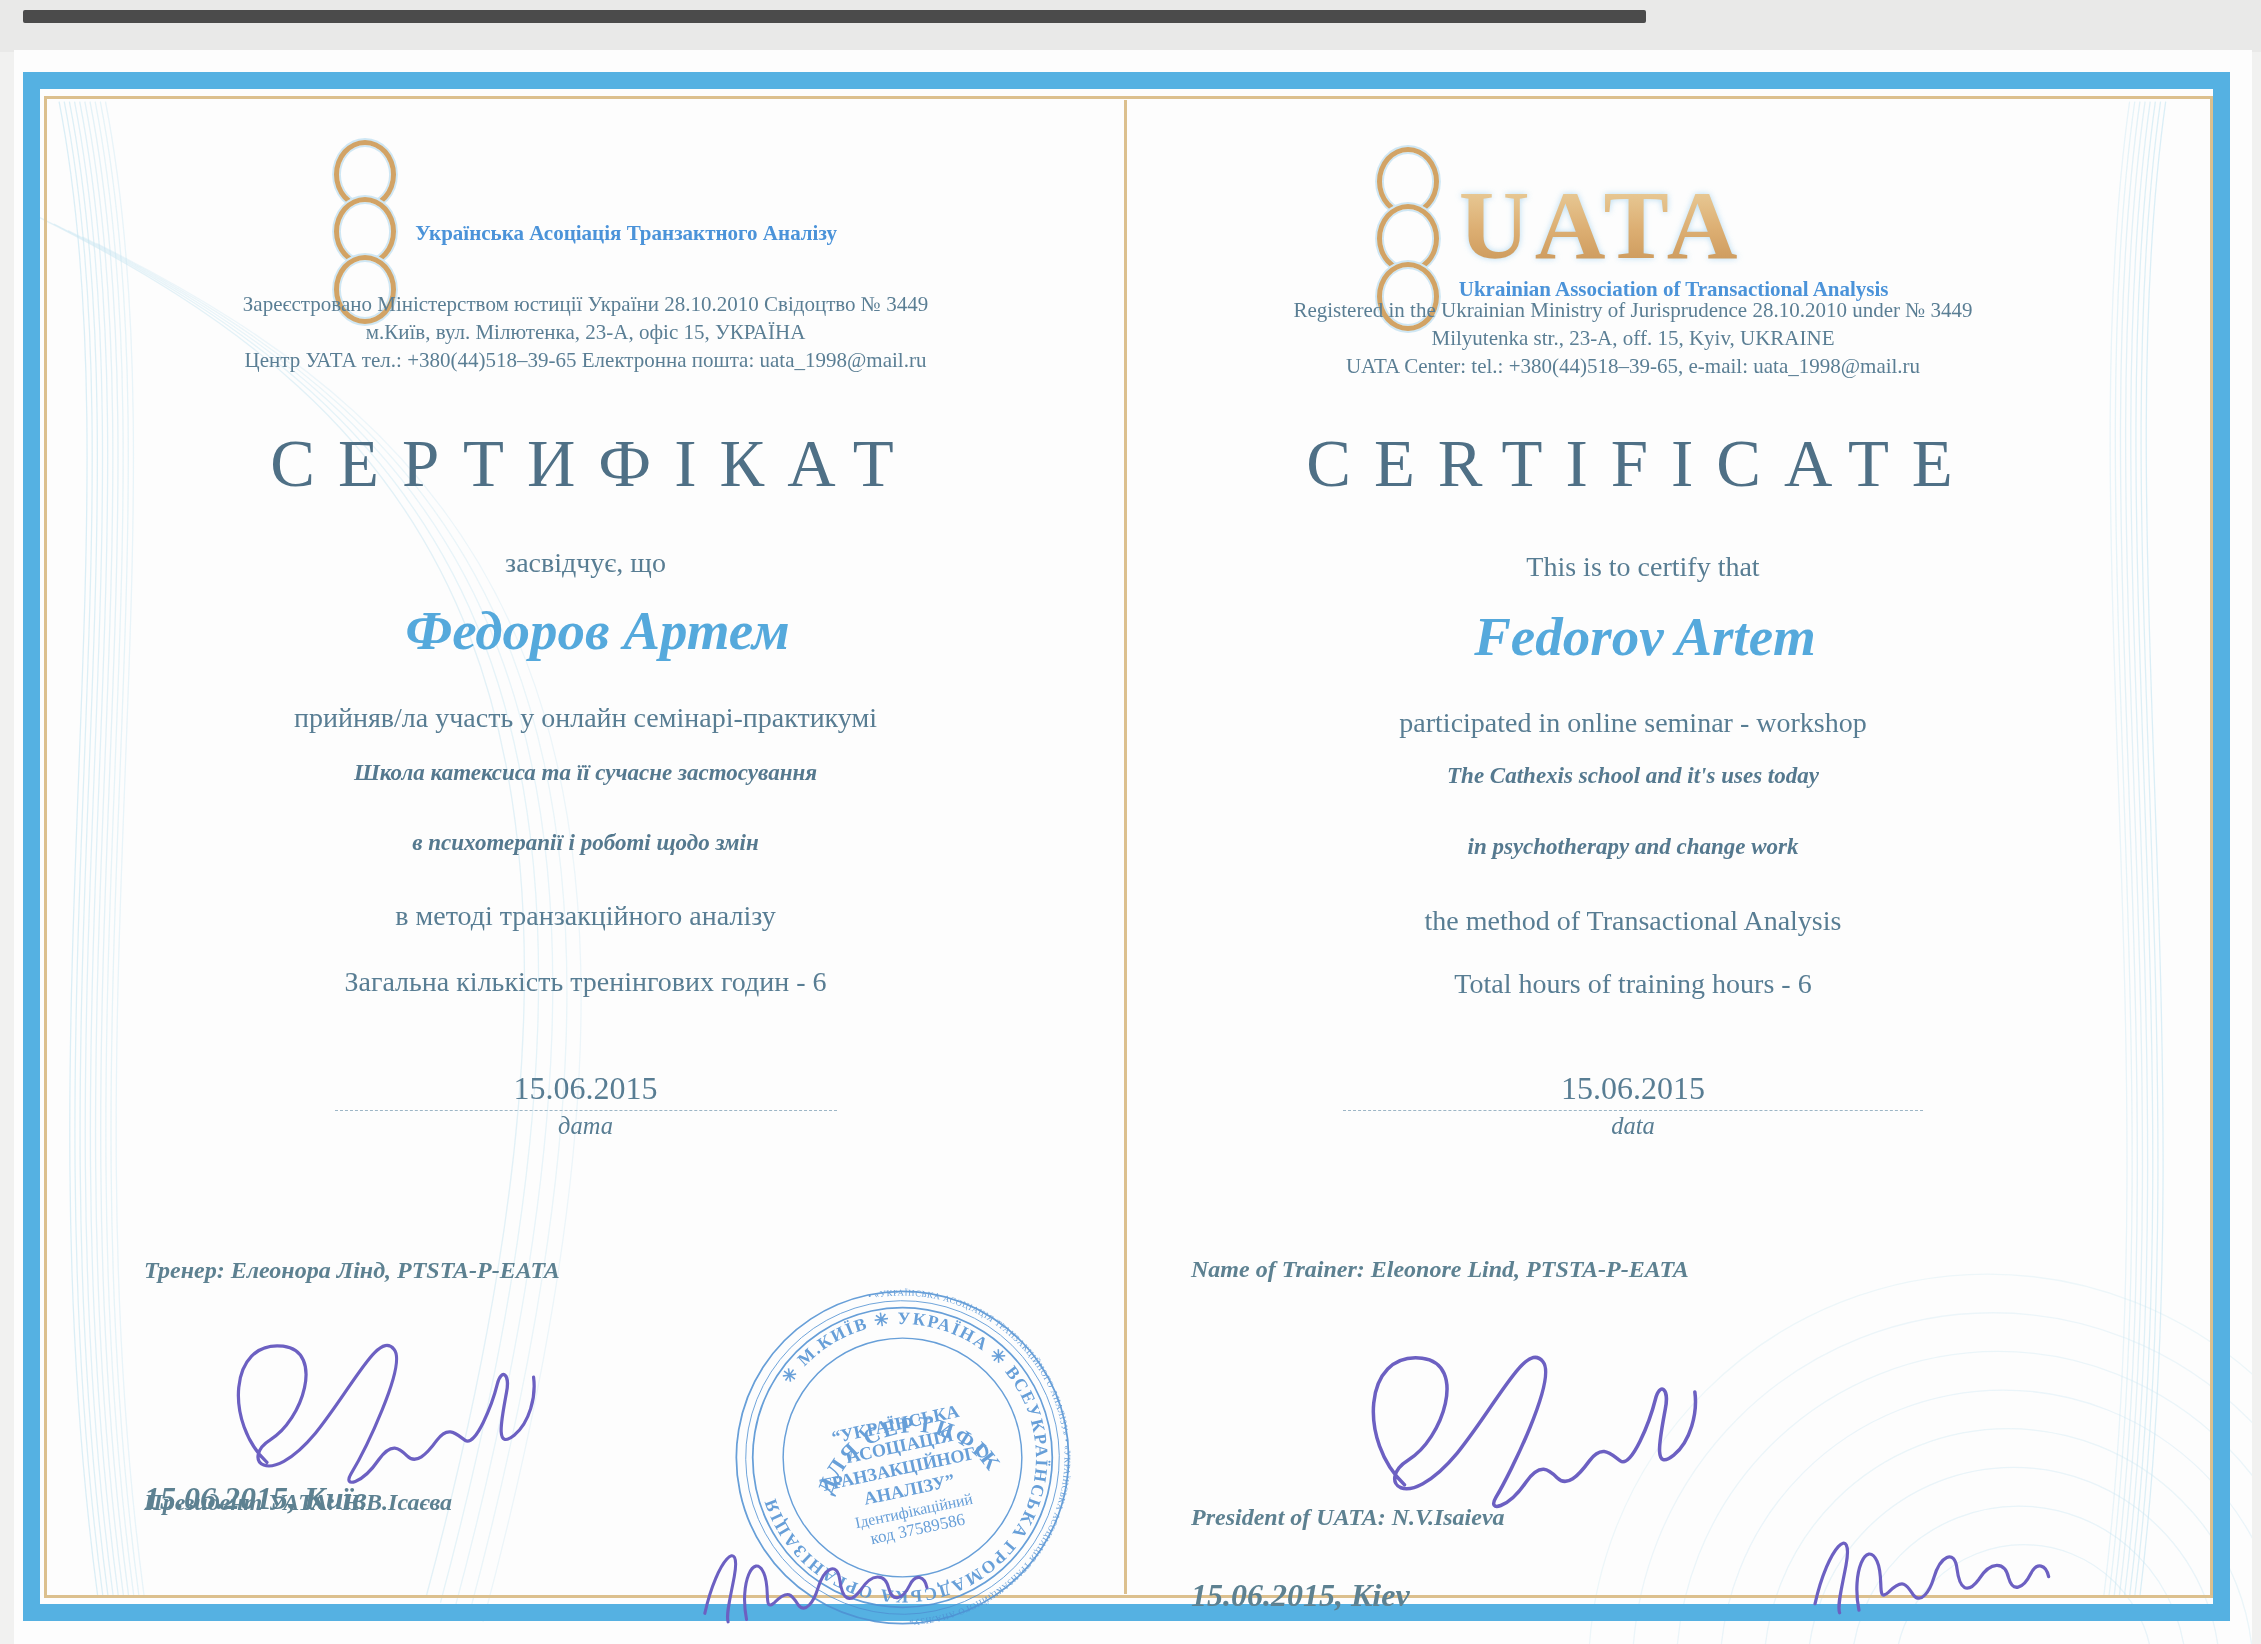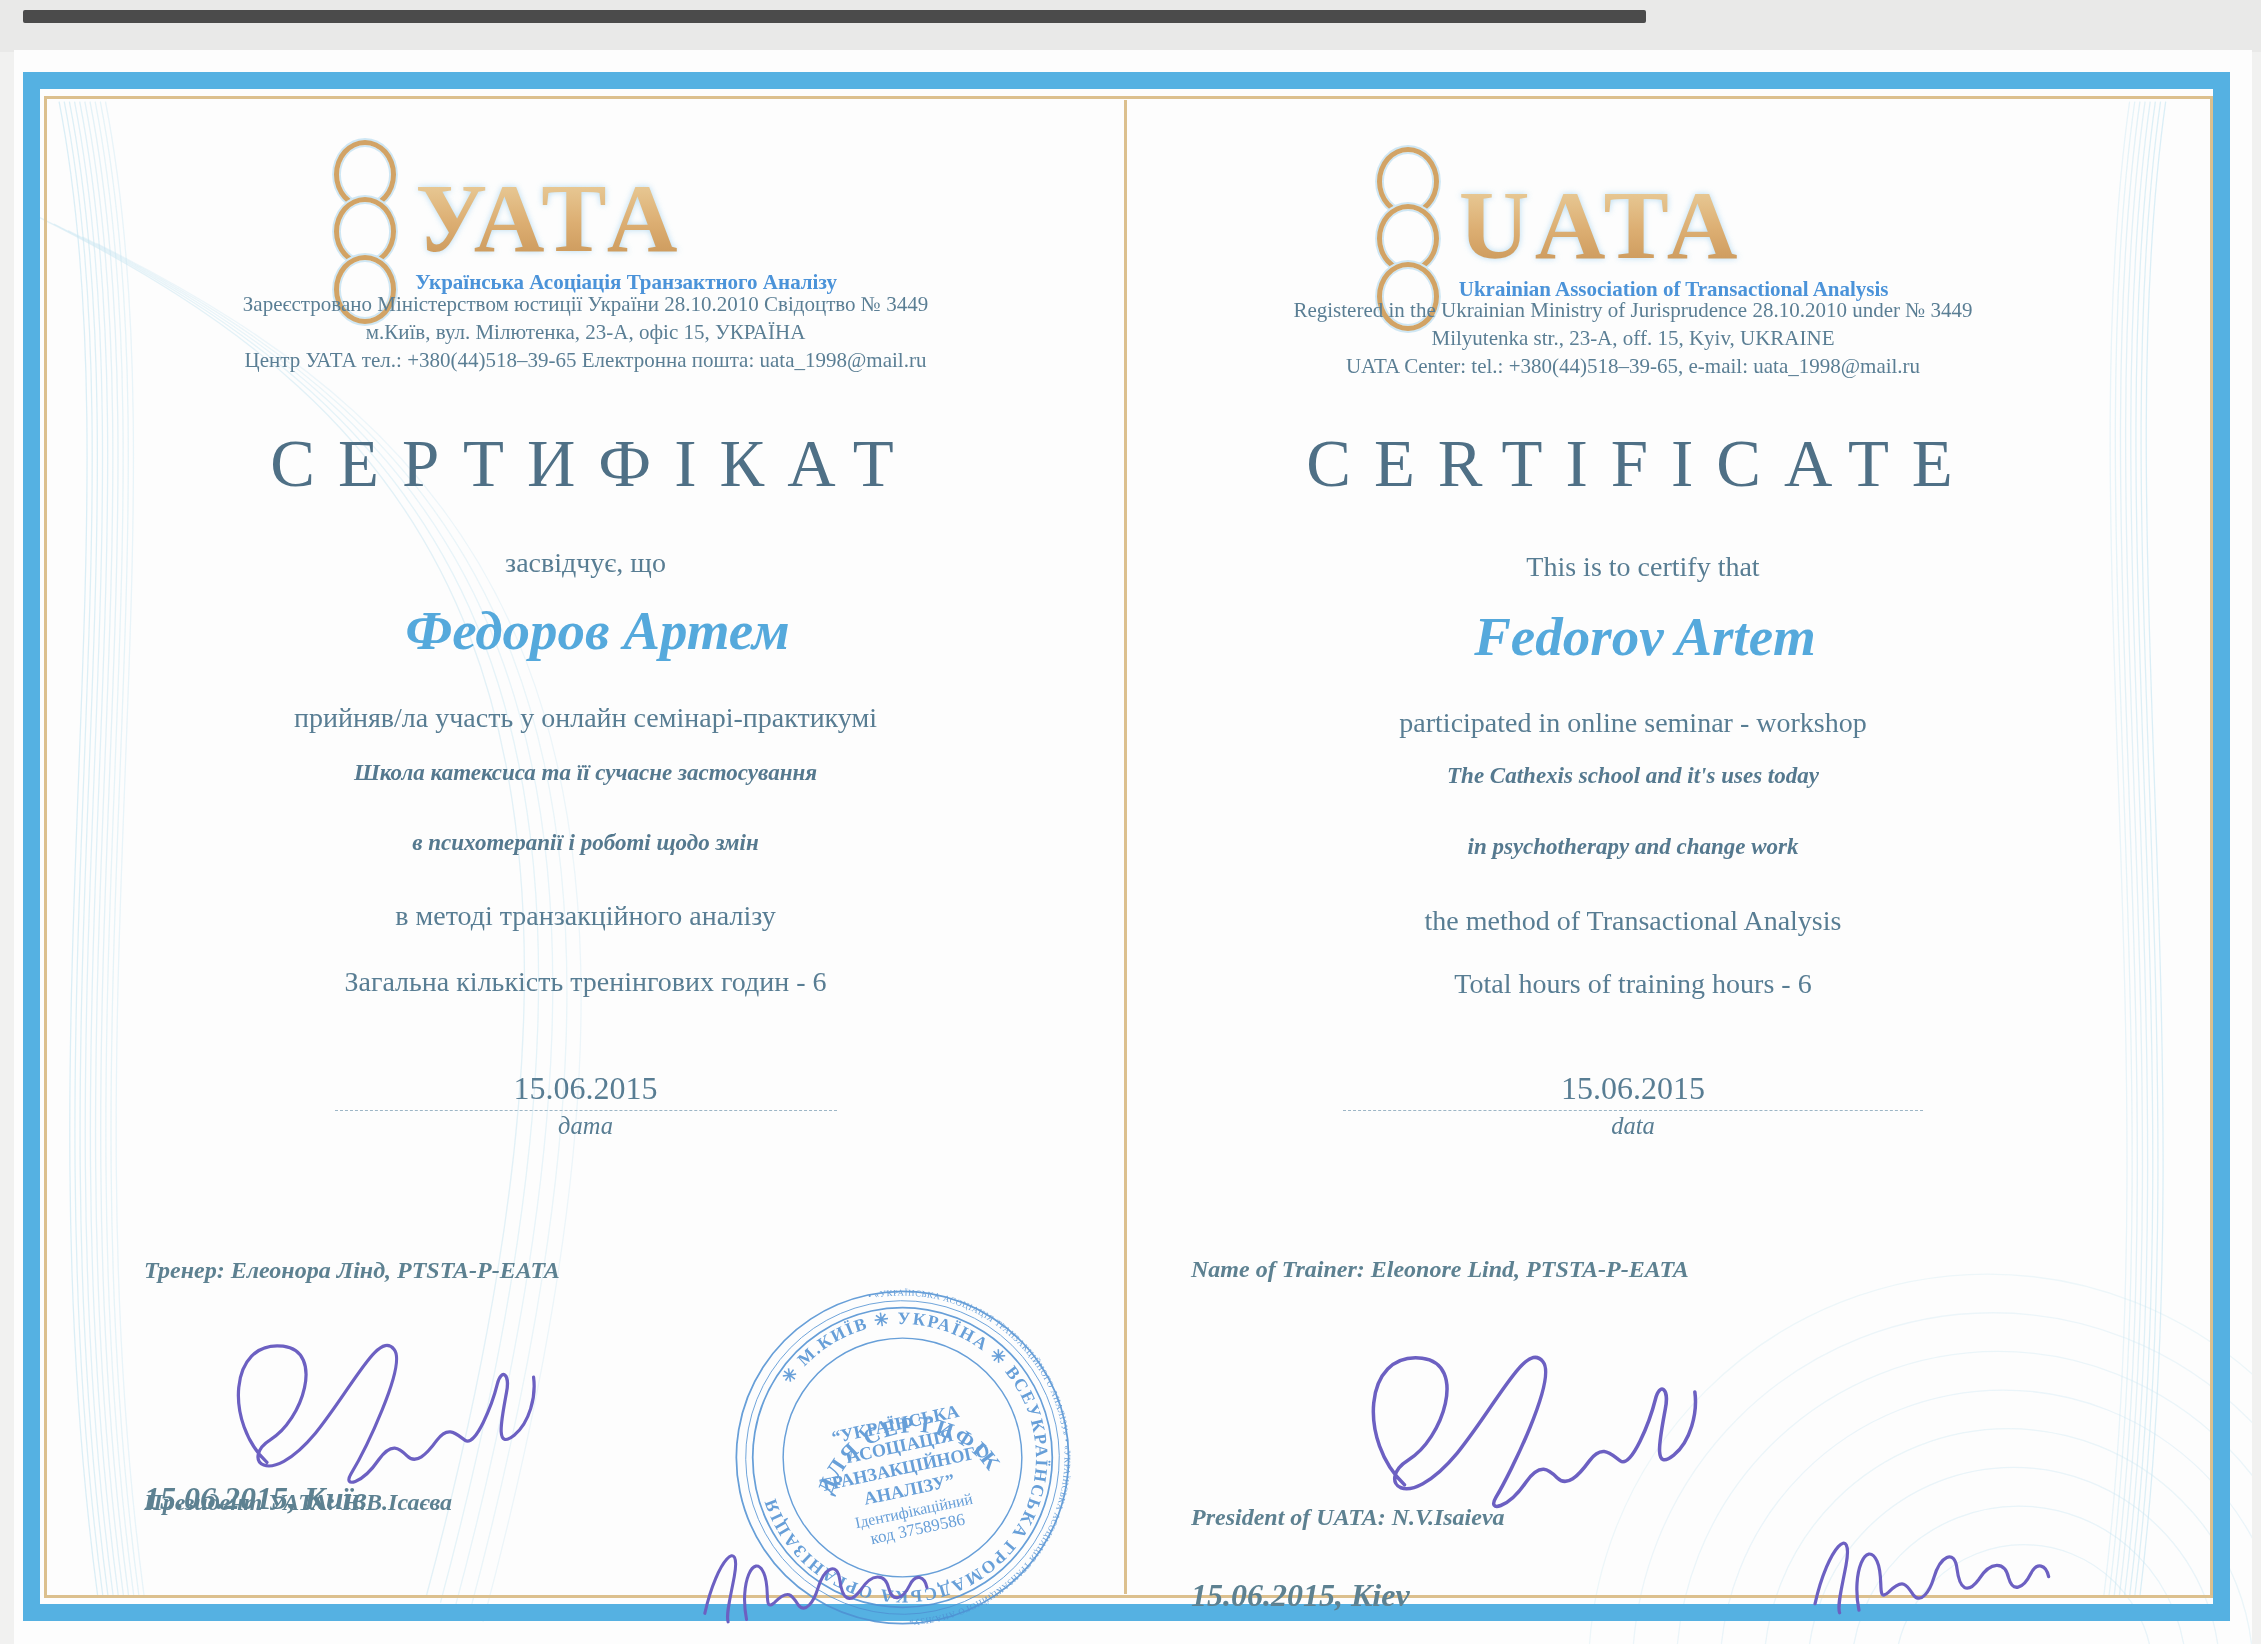--- a/index.html
+++ b/index.html
@@ -129,21 +129,20 @@
     <div class="divider"></div>
 
     <section class="col left">
       <div class="blk logo" style="top:90px;">
         <div class="rings">
             <i></i>
             <i></i>
             <i></i>
           </div>
         <div class="logo-text">
-          <div class="acronym">УАТА</div>
           <div class="tagline">Українська Асоціація Транзактного Аналізу</div>
         </div>
       </div>
       <div class="blk reg" style="top:240px;">
         <div>Зареєстровано Міністерством юстиції України 28.10.2010 Свідоцтво № 3449</div>
         <div>м.Київ, вул. Мілютенка, 23-А, офіс 15, УКРАЇНА</div>
         <div>Центр УАТА тел.: +380(44)518–39-65 Електронна пошта: uata_1998@mail.ru</div>
       </div>
       <h1 class="blk title" style="top:375px;">СЕРТИФІКАТ</h1>
       <div class="blk certify" style="top:497px;">засвідчує, що</div>

